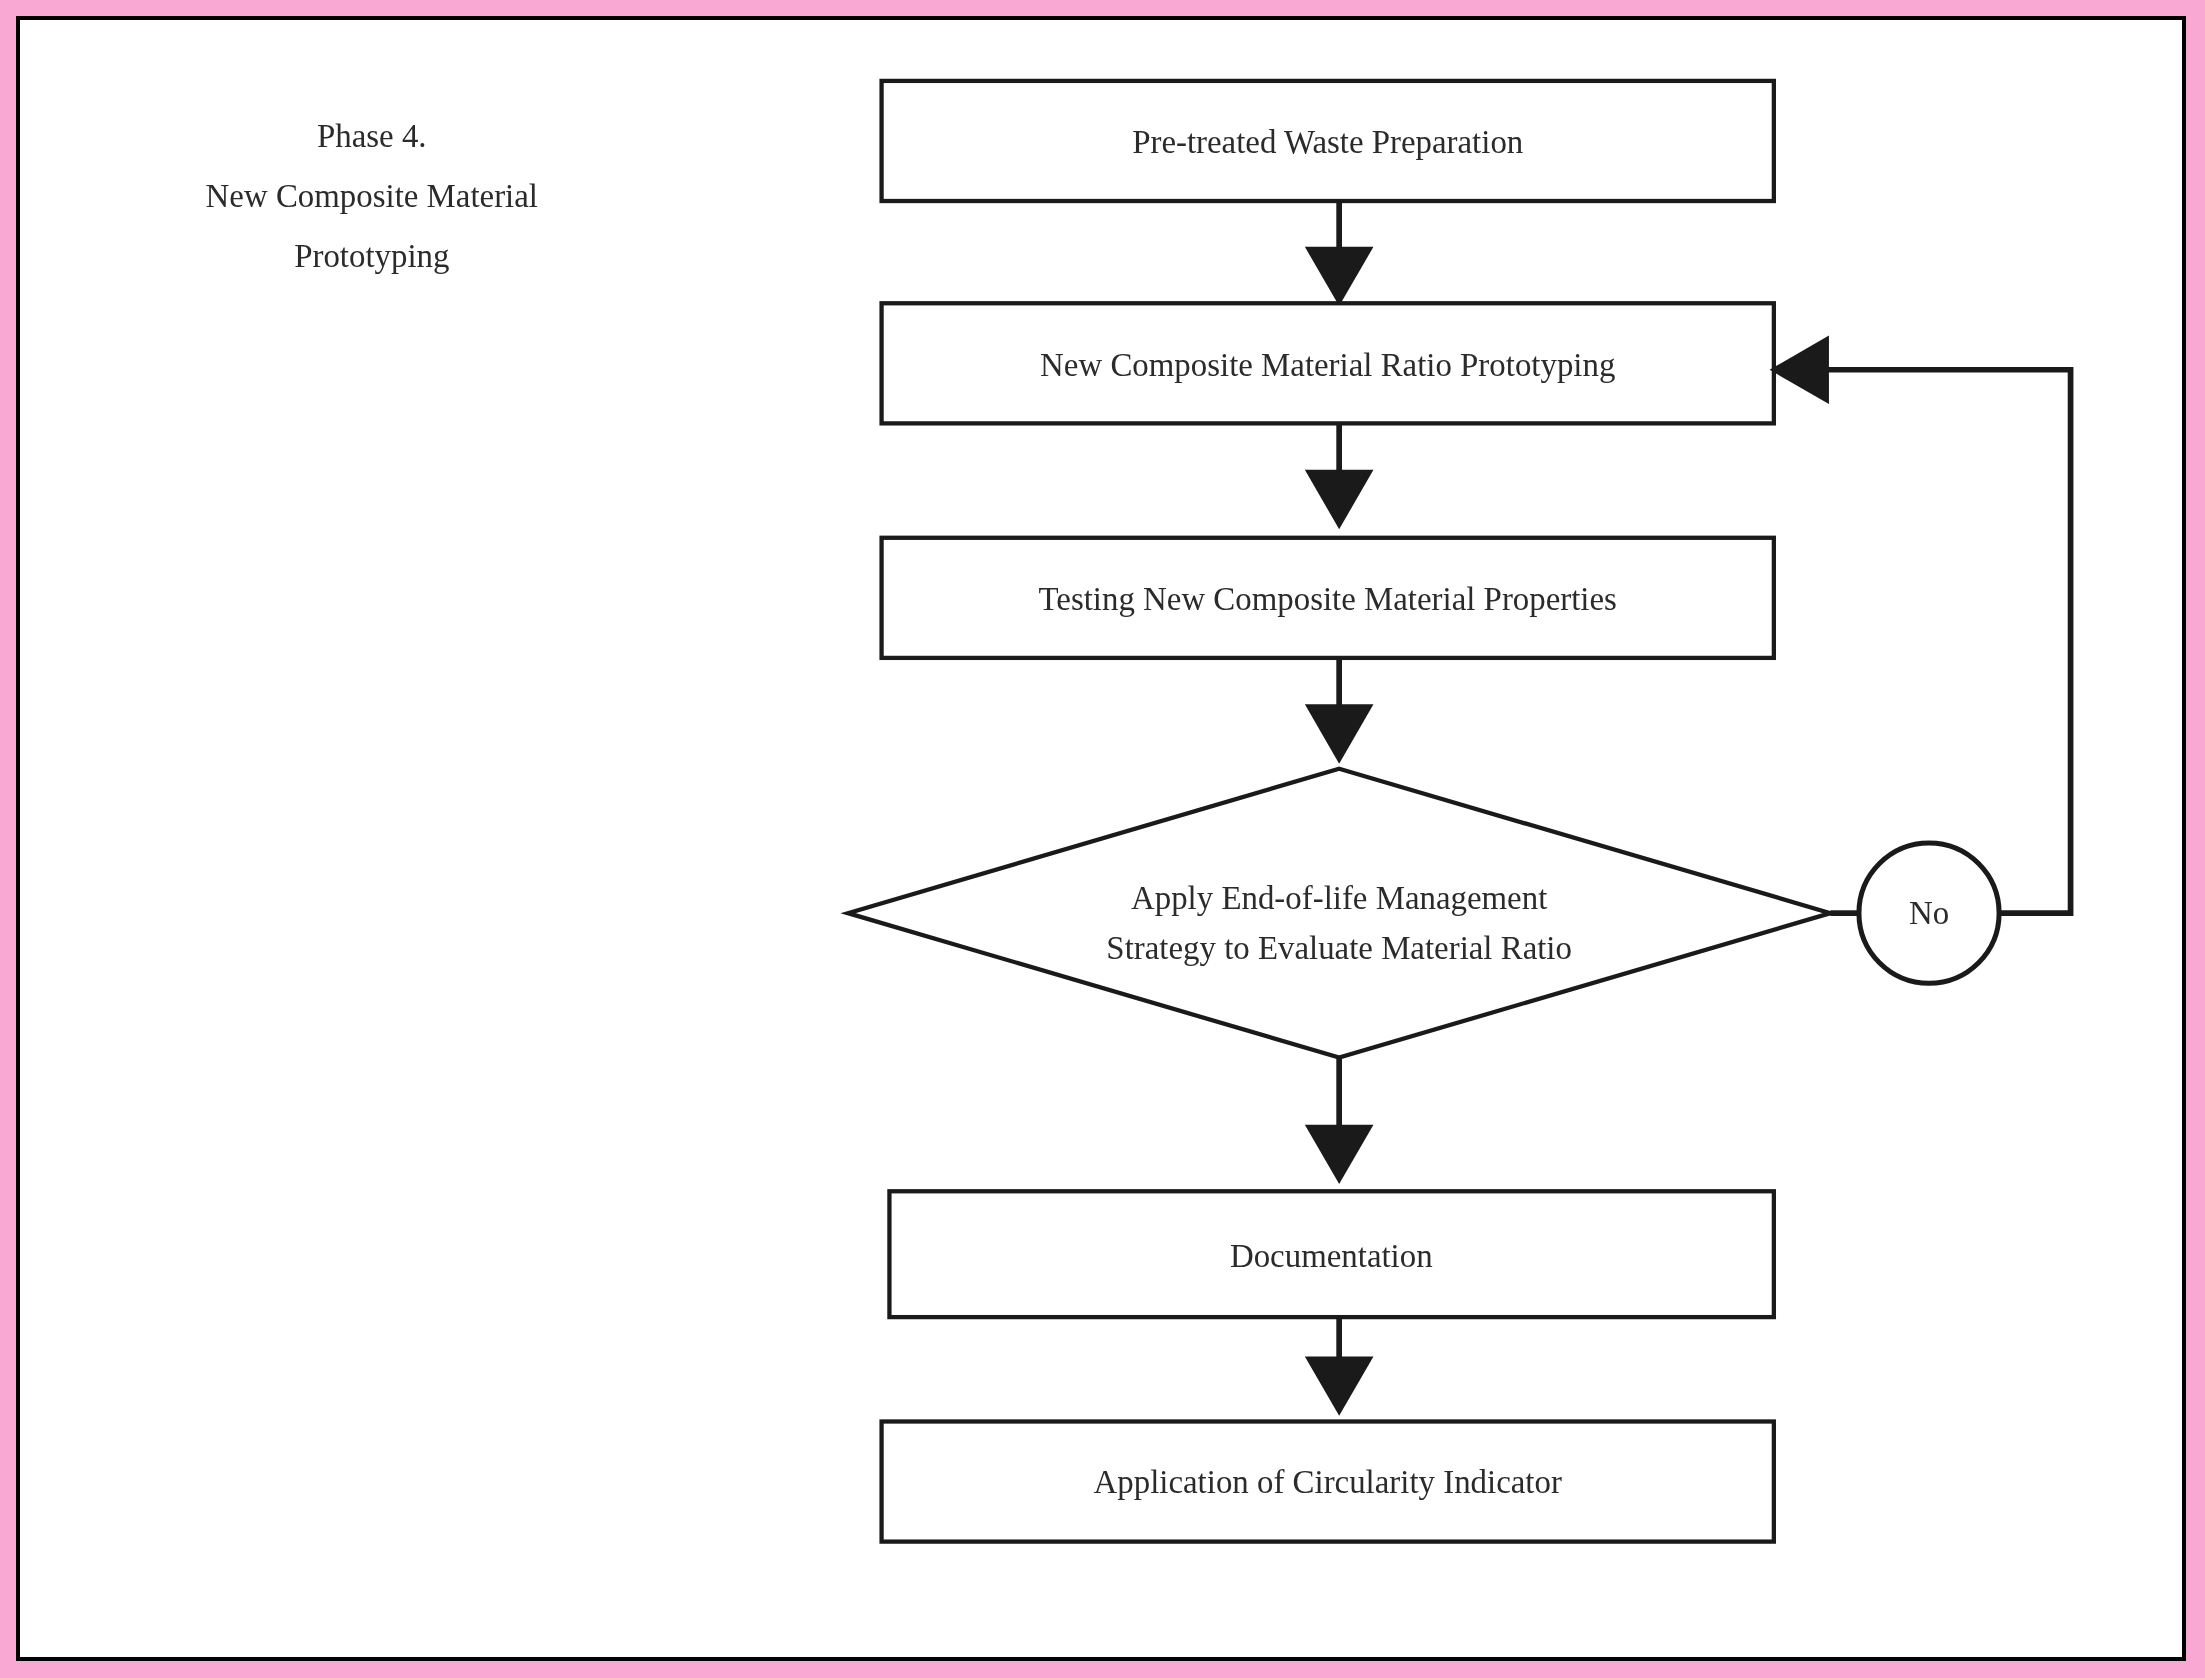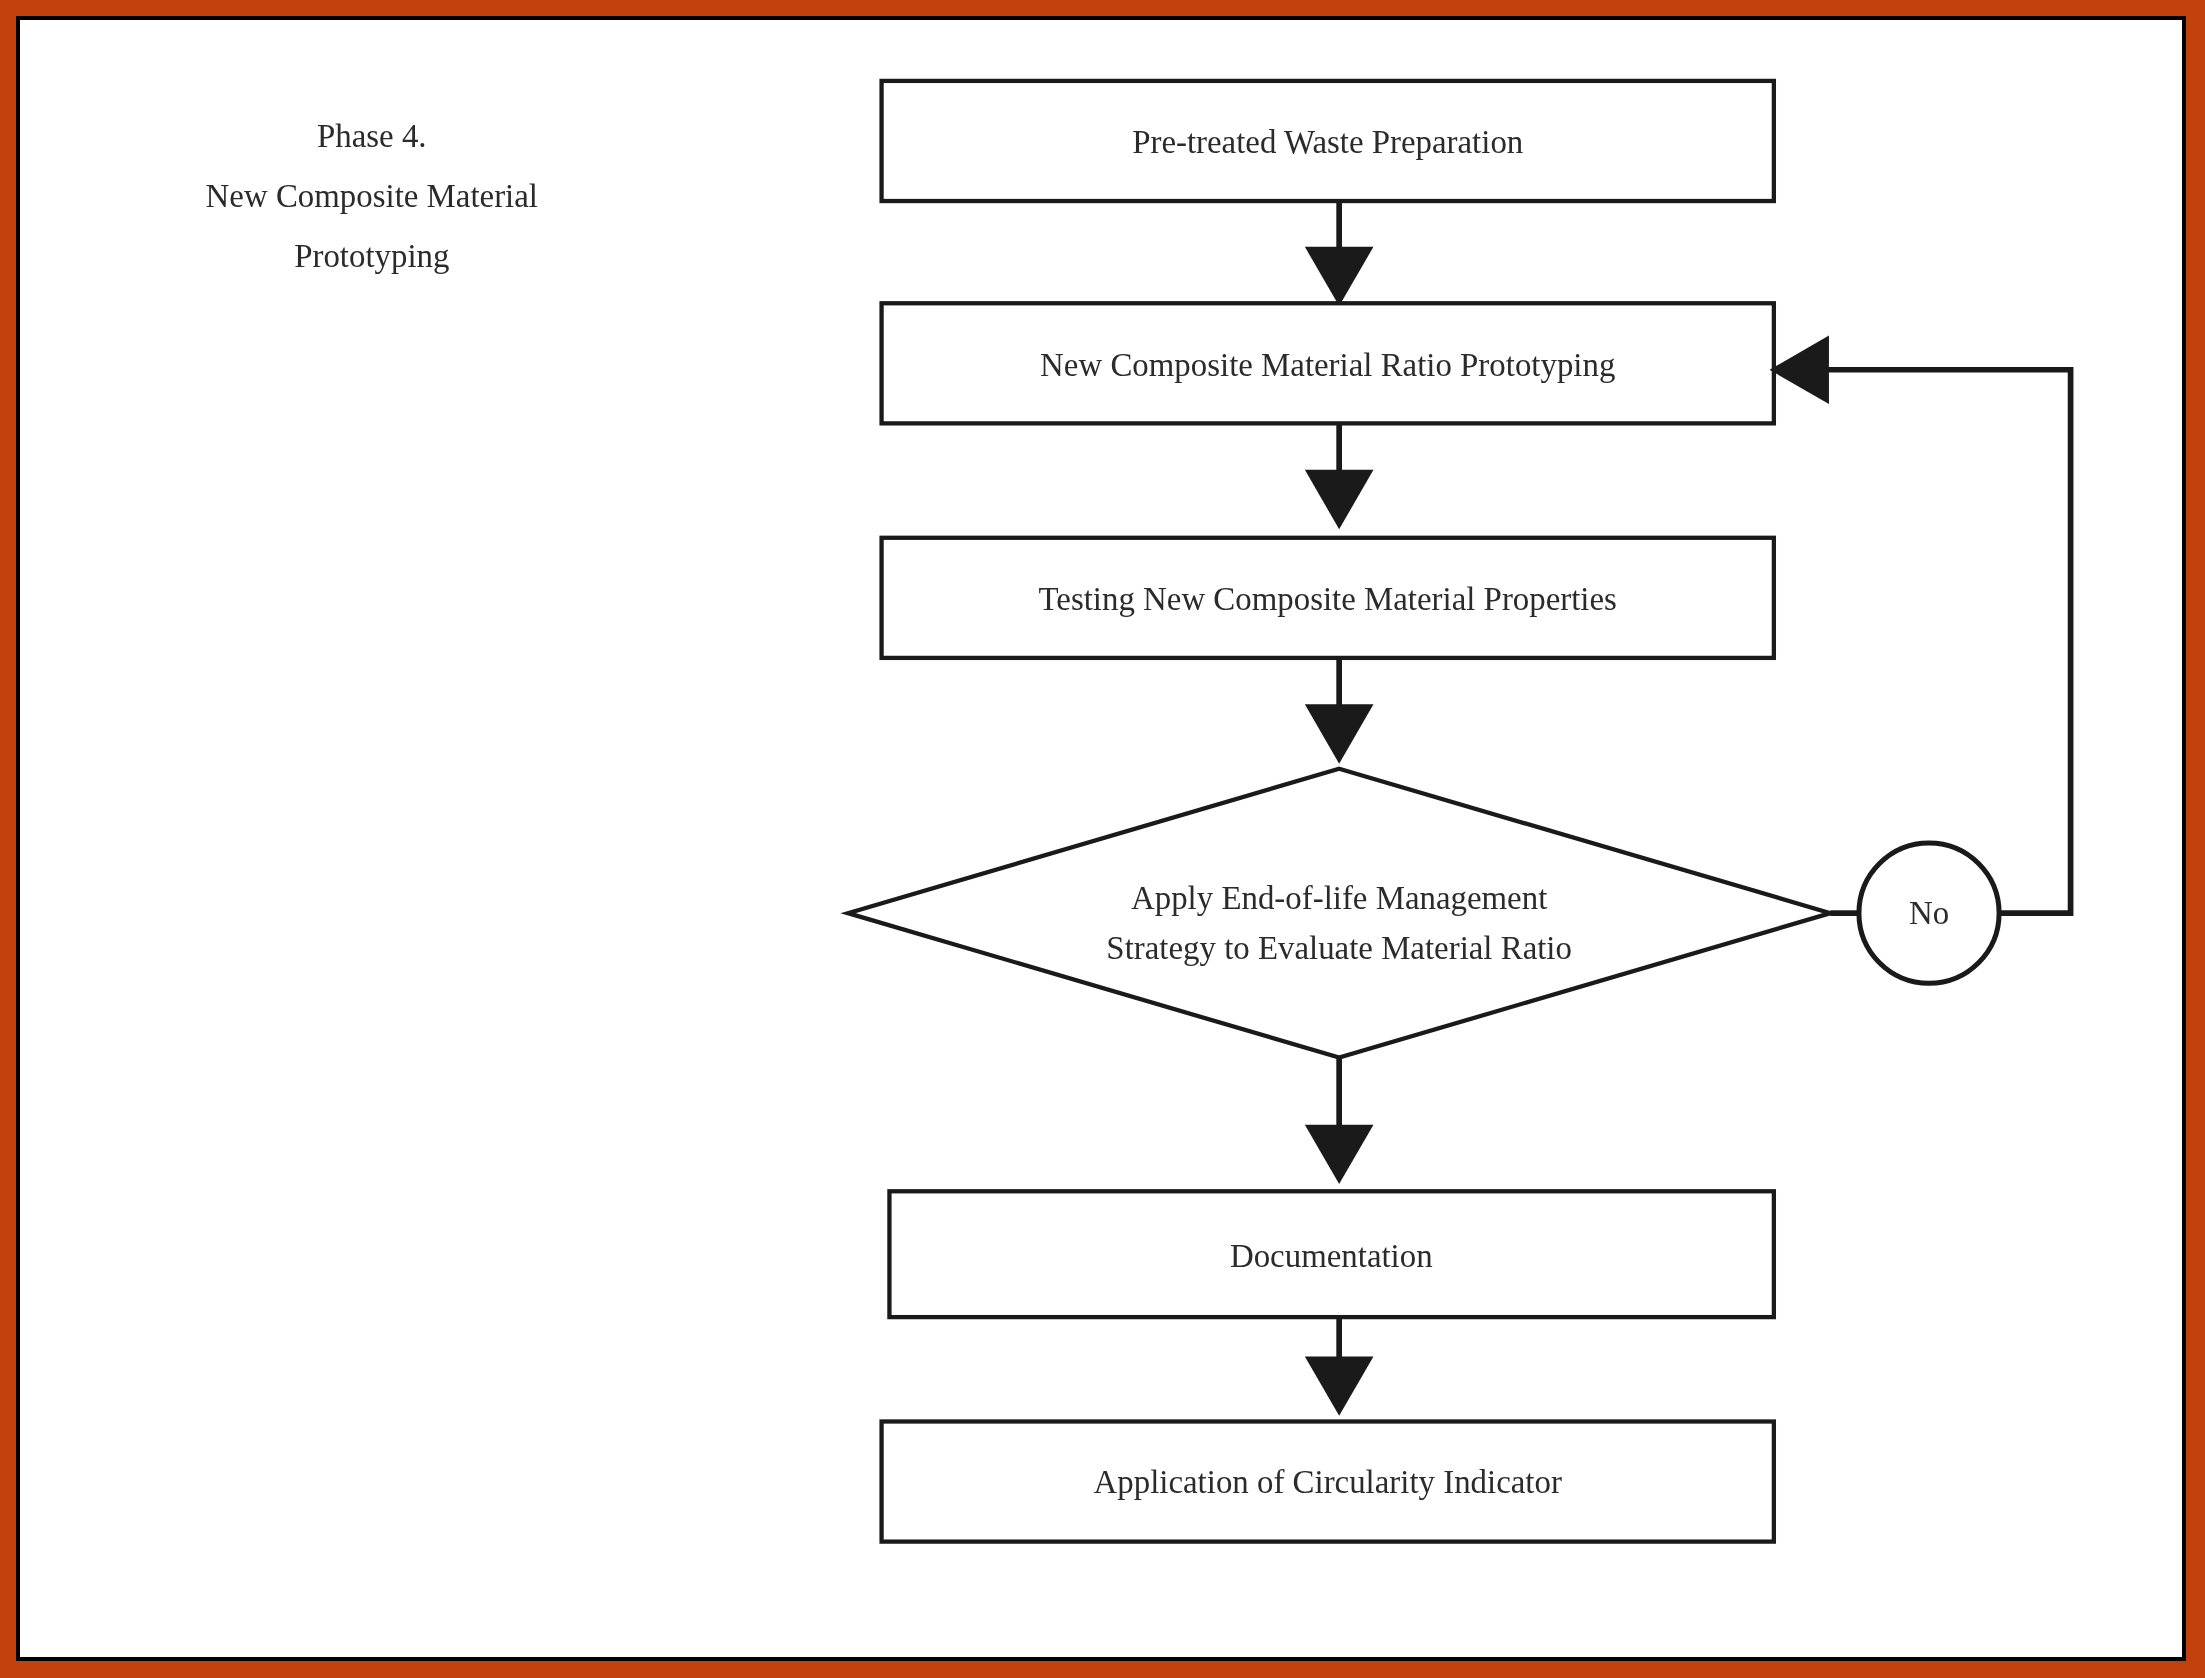--- a/index.html
+++ b/index.html
@@ -10,21 +10,21 @@
   body {
     width: 2205px;
     height: 1679px;
     font-family: "Liberation Serif", "DejaVu Serif", serif;
     overflow: hidden;
   }
   #page {
     position: relative;
     width: 2205px;
     height: 1679px;
-    background: #c2410c;
+    background: #f9a8d4;
   }
   #frame {
     position: absolute;
     left: 15.7px;
     top: 15.7px;
     width: 2170px;
     height: 1645px;
     border: 4.3px solid #000000;
     box-sizing: border-box;
     background: #ffffff;

